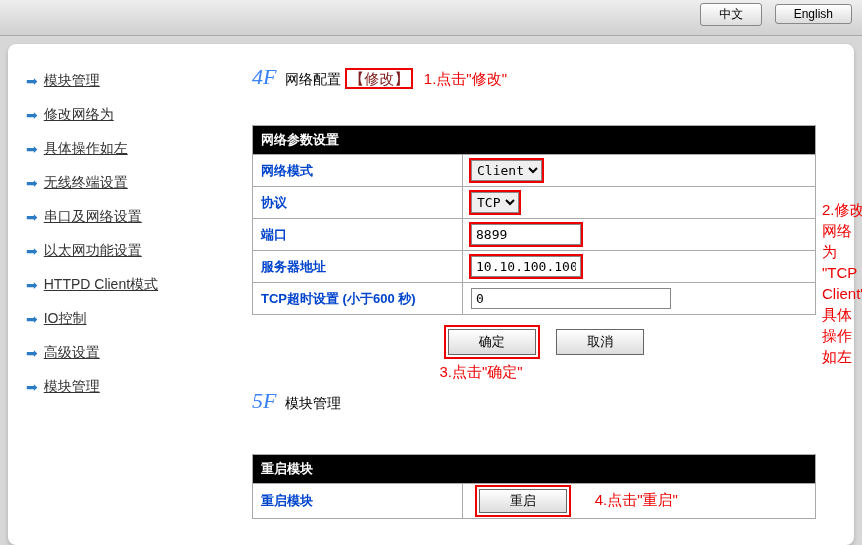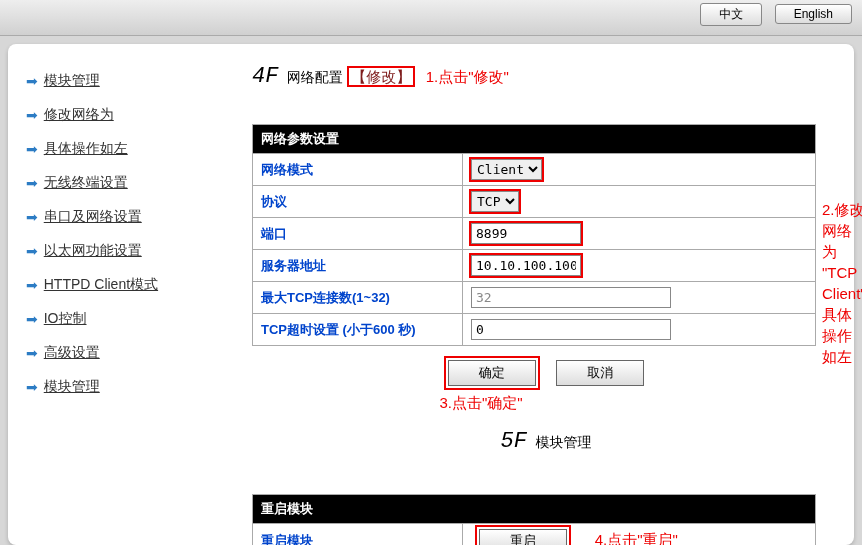--- a/index.html
+++ b/index.html
@@ -12,21 +12,21 @@
     .content-box { background: #fff; border-radius: 8px; box-shadow: 0 2px 4px rgba(0,0,0,0.2); padding: 20px 14px 10px 14px; height: 100%; display: flex; position: relative; }
     
     .sidebar { width: 180px; padding-right: 10px; }
     .nav-item { padding: 8px 4px; display: flex; align-items: center; }
     .arrow { color: #2c7cc4; margin-right: 6px; font-size: 14px; }
     .nav-link { color: #333; font-size: 14px; text-decoration: underline; cursor: pointer; }
     
     .main-content { flex: 1; padding-left: 50px; position: relative; }
     
     .section-head { margin-bottom: 35px; position: relative; }
-    .step-marker { color: #000000; font-size: 22px; font-family: Liberation Mono, monospace; font-style: italic; }
+    .step-marker { color: #3b82f6; font-size: 22px; font-family: Liberation Serif, serif; font-style: italic; }
     .section-title-text { font-size: 14px; margin-left: 4px; }
     .modify-link { color: #7f1d1d; font-size: 15px; border: 2px solid #e00; padding: 0 2px; cursor: pointer; margin-top: 12px; }
     .annotation { color: #e00; font-size: 15px; margin-left: 6px; }
     
     .param-table { width: 564px; border-collapse: collapse; border: 1px solid #888; }
     .param-table-header { background: #000; color: #fff; font-weight: bold; font-size: 14px; padding: 4px 8px; }
     .param-table td { border: 1px solid #aaa; padding: 5px 8px; font-size: 13px; vertical-align: middle; }
     .label-cell { color: #0044cc; width: 210px; background: #fff; font-weight: bold; }
     .val-cell { background: #fff; position: relative; }
     
@@ -38,21 +38,21 @@
     .highlight-red { outline: 2px solid #e00; outline-offset: 0px; }
     
     .val-group { padding: 2px; }
     
     .btn-row { text-align: center; margin-top: 14px; }
     .action-btn { background: linear-gradient(#fff, #ddd); border: 1px solid #666; padding: 3px 30px; font-size: 13px; cursor: pointer; margin: 0 8px; }
     .btn-highlight { outline: 2px solid #e00; outline-offset: 2px; }
     
     .below-btn-note { color: #e00; font-size: 15px; text-align: center; margin-top: 8px; margin-left: -130px; }
     
-    .sec5 { margin-top: 16px; margin-bottom: 40px; text-align: center; }
+    .sec5 { margin-top: 6px; margin-bottom: 40px; }
     
     .restart-table { width: 564px; border-collapse: collapse; border: 1px solid #888; margin-top: 0; }
     .restart-table td { border: 1px solid #aaa; padding: 5px 8px; font-size: 13px; }
     
     .side-note { position: absolute; color: #e00; font-size: 15px; line-height: 1.4; left: 620px; top: 135px; }
   </style>
 </head>
 <body>
 
 <div class="top-bar">
@@ -129,24 +129,20 @@
         </tr>
         <tr>
           <td class="label-cell">端口</td>
           <td class="val-cell"><input class="inp narrow highlight-red" value="8899" style=""></td>
         </tr>
         <tr>
           <td class="label-cell">服务器地址</td>
           <td class="val-cell"><input class="inp highlight-red" style="width: 110px;" value="10.10.100.100"></td>
         </tr>
         <tr>
-          <td class="label-cell">最大TCP连接数(1~32)</td>
-          <td class="val-cell"><input class="inp" disabled="" value="32" style=""></td>
-        </tr>
-        <tr>
           <td class="label-cell">TCP超时设置  (小于600 秒)</td>
           <td class="val-cell"><input class="inp" value="0" style=""></td>
         </tr>
       </tbody>
         </table>
 
       <div class="side-note">
         <div>2.修改网络为</div>
         <div>"TCP Client"</div>
         <div>具体操作如左</div>

